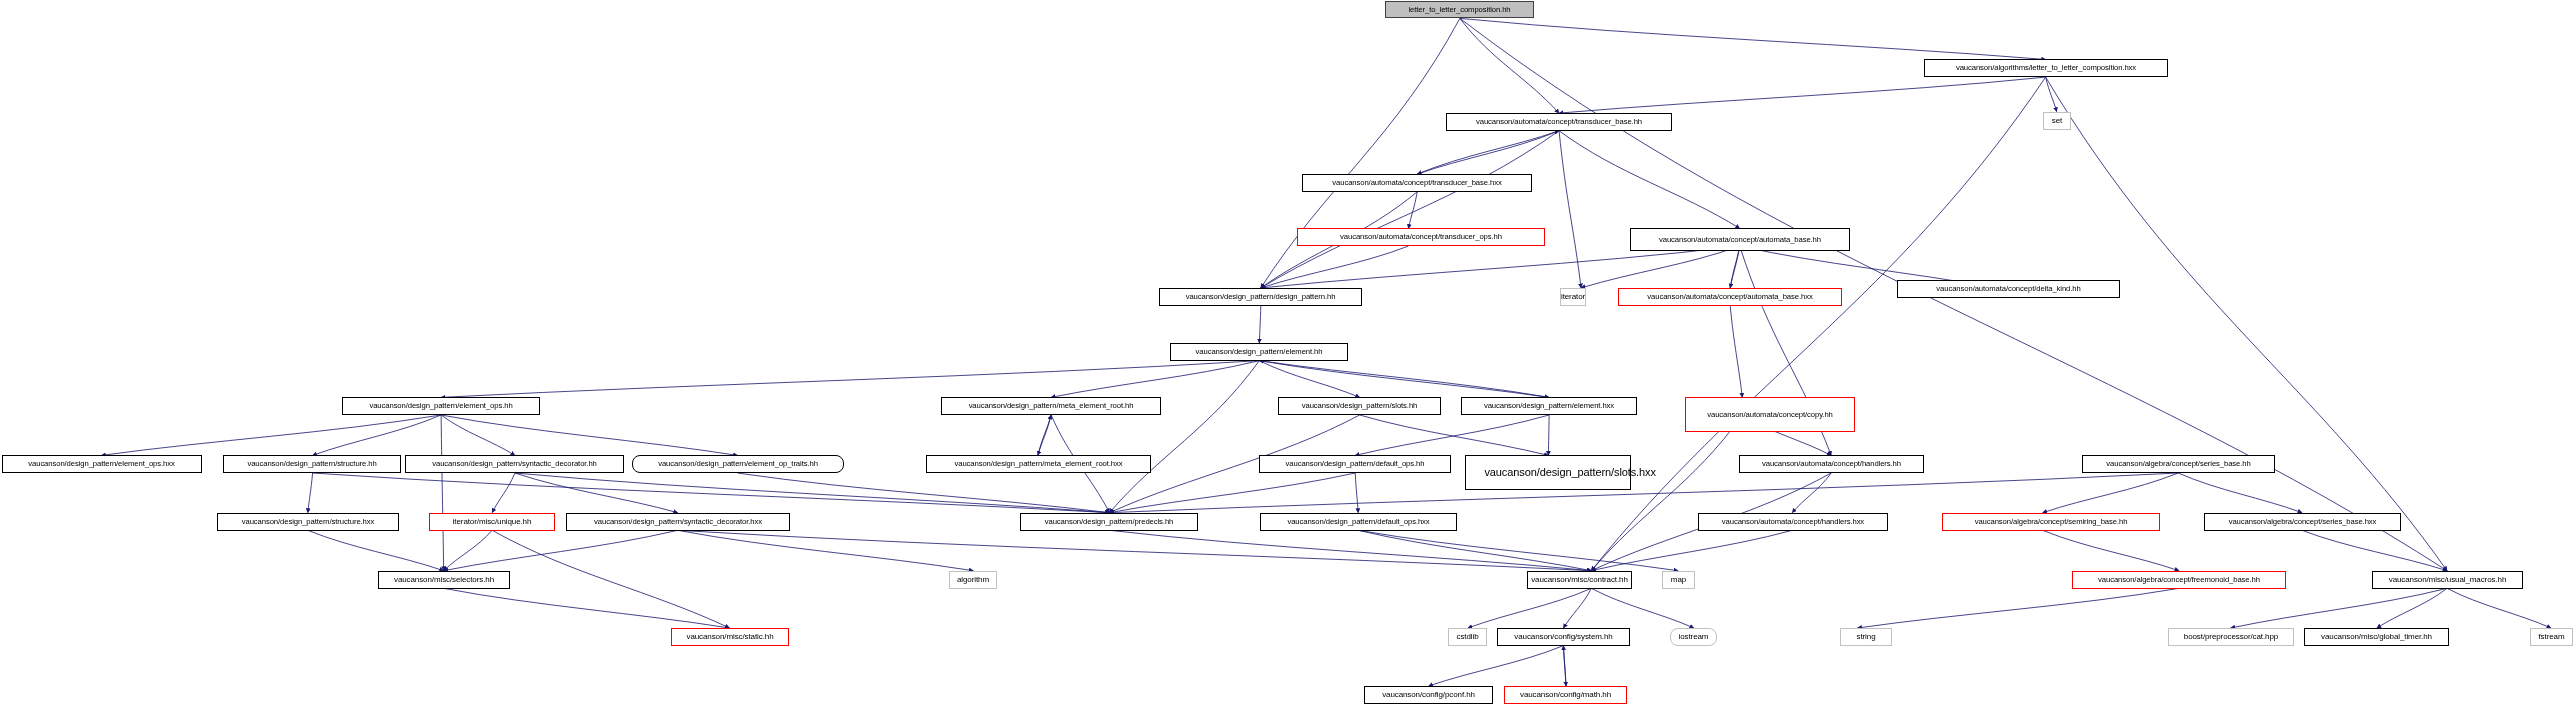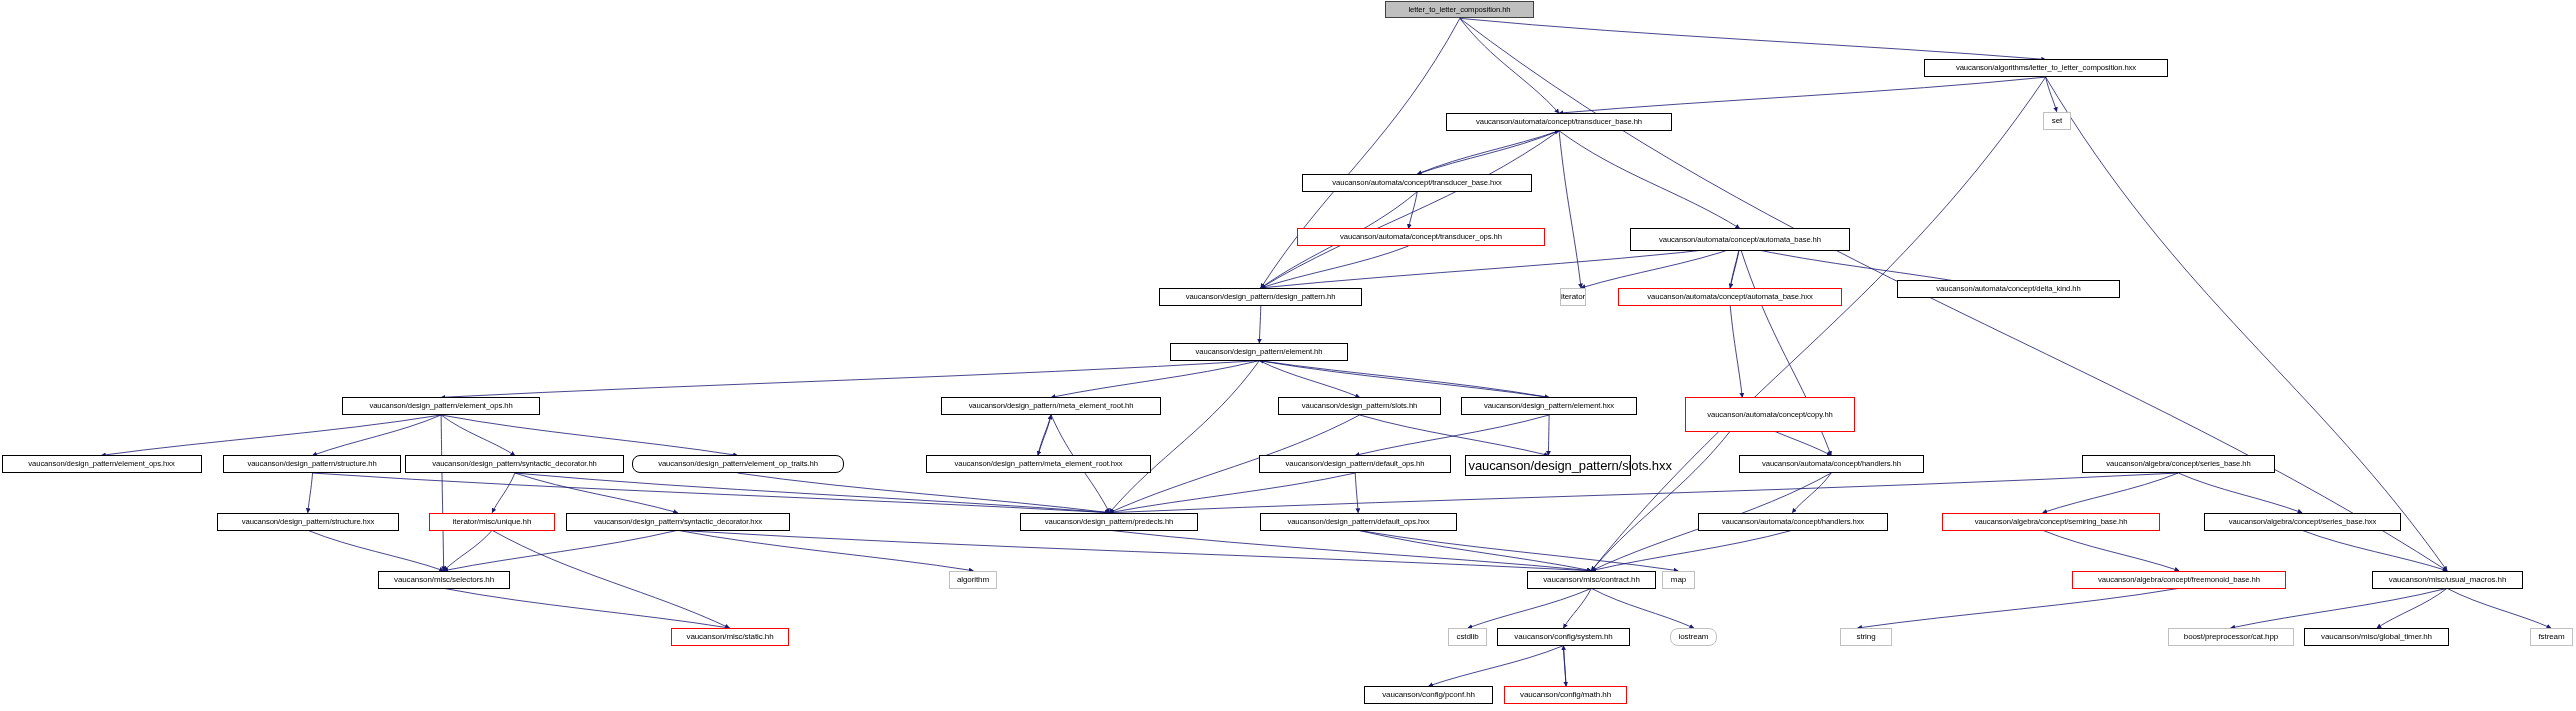--- a/index.html
+++ b/index.html
@@ -141,34 +141,34 @@
       <div class="node" style="left: 941px; top: 397px; width: 220px; height: 17.6px; font-size: 7.7px;">vaucanson/design_pattern/meta_element_root.hh</div>
       <div class="node" style="left: 1278px; top: 397px; width: 163px; height: 17.6px; font-size: 7.7px;">vaucanson/design_pattern/slots.hh</div>
       <div class="node" style="left: 1461px; top: 397px; width: 176px; height: 17.6px; font-size: 7.7px;">vaucanson/design_pattern/element.hxx</div>
       <div class="node red" style="left: 1657px; top: 397px; width: 170px; height: 35px; font-size: 7.7px; margin-left: 28px;">vaucanson/automata/concept/copy.hh</div>
       <div class="node" style="left: 1.5px; top: 455px; width: 200px; height: 17.6px; font-size: 7.7px;">vaucanson/design_pattern/element_ops.hxx</div>
       <div class="node" style="left: 223px; top: 455px; width: 178px; height: 17.6px; font-size: 7.7px;">vaucanson/design_pattern/structure.hh</div>
       <div class="node" style="left: 405px; top: 455px; width: 219px; height: 17.6px; font-size: 7.7px;">vaucanson/design_pattern/syntactic_decorator.hh</div>
       <div class="node" style="left: 632px; top: 455px; width: 212px; height: 17.6px; font-size: 7.7px; border-radius: 8px;">vaucanson/design_pattern/element_op_traits.hh</div>
       <div class="node" style="left: 926px; top: 455px; width: 225px; height: 17.6px; font-size: 7.7px;">vaucanson/design_pattern/meta_element_root.hxx</div>
       <div class="node" style="left: 1259px; top: 455px; width: 192px; height: 17.6px; font-size: 7.7px;">vaucanson/design_pattern/default_ops.hh</div>
-      <div class="node" style="left: 1465px; top: 455px; width: 166px; height: 21px; font-size: 13px; padding-left: 48px;">vaucanson/design_pattern/slots.hxx</div>
+      <div class="node" style="left: 1465px; top: 455px; width: 166px; height: 35px; font-size: 11px; padding-left: 48px;">vaucanson/design_pattern/slots.hxx</div>
       <div class="node" style="left: 1739px; top: 455px; width: 185px; height: 17.6px; font-size: 7.7px;">vaucanson/automata/concept/handlers.hh</div>
       <div class="node" style="left: 2082px; top: 455px; width: 193px; height: 17.6px; font-size: 7.7px;">vaucanson/algebra/concept/series_base.hh</div>
       <div class="node" style="left: 217px; top: 513px; width: 182px; height: 17.6px; font-size: 7.7px;">vaucanson/design_pattern/structure.hxx</div>
       <div class="node red" style="left: 429px; top: 513px; width: 126px; height: 17.6px;">iterator/misc/unique.hh</div>
       <div class="node" style="left: 566px; top: 513px; width: 224px; height: 17.6px; font-size: 7.7px;">vaucanson/design_pattern/syntactic_decorator.hxx</div>
       <div class="node" style="left: 1020px; top: 513px; width: 178px; height: 17.6px; font-size: 7.7px;">vaucanson/design_pattern/predecls.hh</div>
       <div class="node" style="left: 1260px; top: 513px; width: 197px; height: 17.6px; font-size: 7.7px;">vaucanson/design_pattern/default_ops.hxx</div>
       <div class="node" style="left: 1698px; top: 513px; width: 190px; height: 17.6px; font-size: 7.7px;">vaucanson/automata/concept/handlers.hxx</div>
       <div class="node red" style="left: 1942px; top: 513px; width: 218px; height: 17.6px; font-size: 7.7px;">vaucanson/algebra/concept/semiring_base.hh</div>
       <div class="node" style="left: 2204px; top: 513px; width: 197px; height: 17.6px; font-size: 7.7px;">vaucanson/algebra/concept/series_base.hxx</div>
       <div class="node" style="left: 378px; top: 571px; width: 132px; height: 17.6px;">vaucanson/misc/selectors.hh</div>
       <div class="node sys" style="left: 949px; top: 571px; width: 48px; height: 17.6px;">algorithm</div>
-      <div class="node" style="left: 1527px; top: 571px; width: 129px; height: 17.6px;">vaucanson/misc/contract.hh</div>
+      <div class="node" style="left: 1527px; top: 571px; width: 105px; height: 17.6px;">vaucanson/misc/contract.hh</div>
       <div class="node sys" style="left: 1662px; top: 571px; width: 33px; height: 17.6px;">map</div>
       <div class="node red" style="left: 2072px; top: 571px; width: 214px; height: 17.6px; font-size: 7.7px;">vaucanson/algebra/concept/freemonoid_base.hh</div>
       <div class="node" style="left: 2372px; top: 571px; width: 151px; height: 17.6px;">vaucanson/misc/usual_macros.hh</div>
       <div class="node red" style="left: 671px; top: 628px; width: 118px; height: 17.6px;">vaucanson/misc/static.hh</div>
       <div class="node sys" style="left: 1448px; top: 628px; width: 39px; height: 17.6px;">cstdlib</div>
       <div class="node" style="left: 1497px; top: 628px; width: 133px; height: 17.6px;">vaucanson/config/system.hh</div>
       <div class="node sys" style="left: 1670px; top: 628px; width: 47px; height: 17.6px; border-radius: 8px;">iostream</div>
       <div class="node sys" style="left: 1840px; top: 628px; width: 52px; height: 17.6px;">string</div>
       <div class="node sys" style="left: 2168px; top: 628px; width: 126px; height: 17.6px;">boost/preprocessor/cat.hpp</div>
       <div class="node" style="left: 2304px; top: 628px; width: 145px; height: 17.6px;">vaucanson/misc/global_timer.hh</div>

